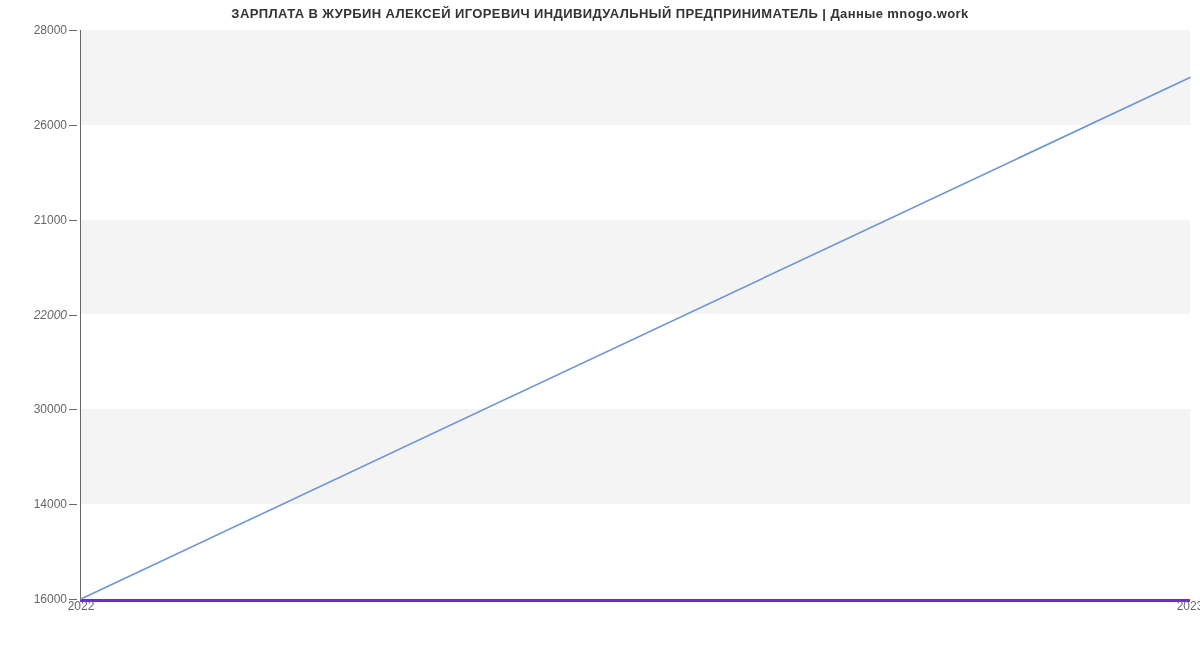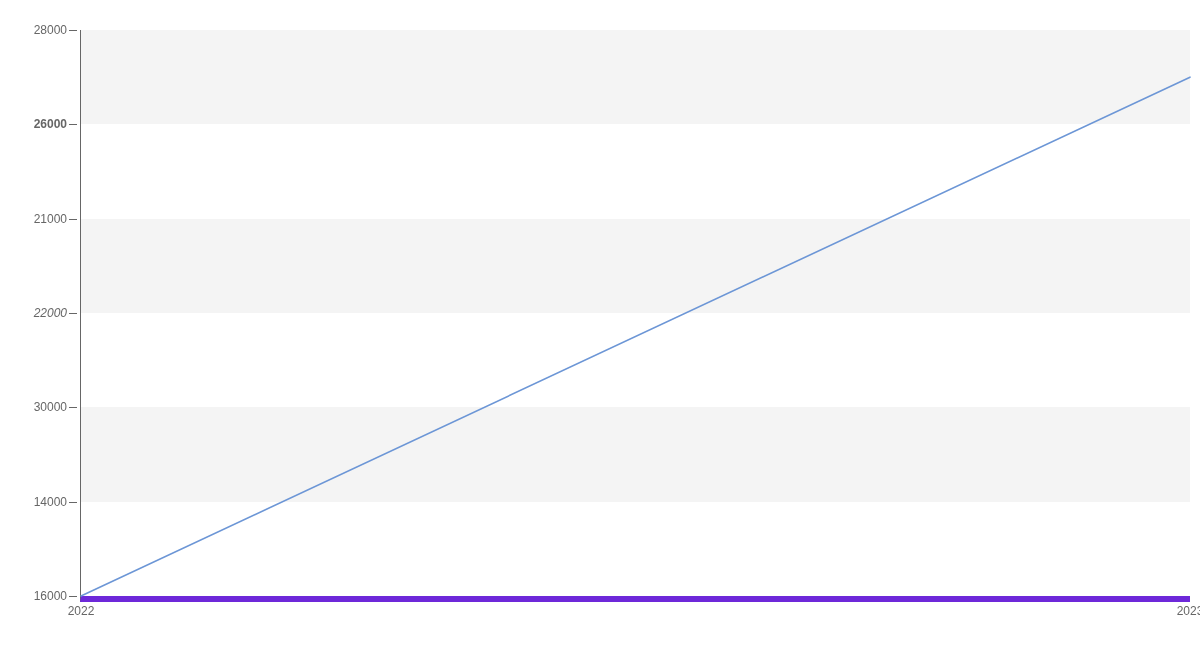--- a/index.html
+++ b/index.html
@@ -27,21 +27,21 @@
     color: #333;
     letter-spacing: 0.4px;
   }
   .plot {
     position: absolute;
     left: 80px;
     top: 30px;
     width: 1110px;
     height: 572px;
     border-left: 1px solid #666;
-    border-bottom: 6px solid #6d28d9;
+    border-bottom: 3px solid #6d28d9;
     box-sizing: border-box;
   }
   .band {
     position: absolute;
     left: 0;
     width: 100%;
     background: #f4f4f4;
   }
   .y-tick {
     position: absolute;
@@ -55,21 +55,20 @@
     right: 100%;
     margin-right: 14px;
     transform: translateY(-50%);
     font-size: 12px;
     color: #666;
     white-space: nowrap;
   }
   .x-label {
     position: absolute;
     top: 100%;
-    margin-top: 8px;
     transform: translateX(-50%);
     font-size: 12px;
     color: #666;
   }
   svg.line-layer {
     position: absolute;
     left: 0;
     top: 0;
     width: 100%;
     height: 100%;
@@ -79,32 +78,33 @@
     fill: none;
     stroke: #6c96d6;
     stroke-width: 1.6;
     stroke-linecap: round;
   }
 </style>
 </head>
 <body>
 
 <div class="chart-wrap">
+  <div class="title">ЗАРПЛАТА В ЖУРБИН АЛЕКСЕЙ ИГОРЕВИЧ ИНДИВИДУАЛЬНЫЙ ПРЕДПРИНИМАТЕЛЬ | Данные mnogo.work</div>
 
   <div class="plot">
 
     <div class="band" style="top:0; height:16.6667%;"></div>
     <div class="band" style="top:33.3333%; height:16.6667%;"></div>
     <div class="band" style="top:66.6667%; height:16.6667%;"></div>
 
     <div class="y-tick" style="top:0%;"></div>
     <div class="y-label" style="top:0%;">28000</div>
 
     <div class="y-tick" style="top:16.6667%;"></div>
-    <div class="y-label" style="top:16.6667%;font-weight:bold;">26000</div>
+    <div class="y-label" style="top:16.6667%;">26000</div>
 
     <div class="y-tick" style="top:33.3333%;"></div>
     <div class="y-label" style="top:33.3333%;">21000</div>
 
     <div class="y-tick" style="top:50%;"></div>
     <div class="y-label" style="top:50%;font-style:italic;">22000</div>
 
     <div class="y-tick" style="top:66.6667%;"></div>
     <div class="y-label" style="top:66.6667%;">30000</div>
 

